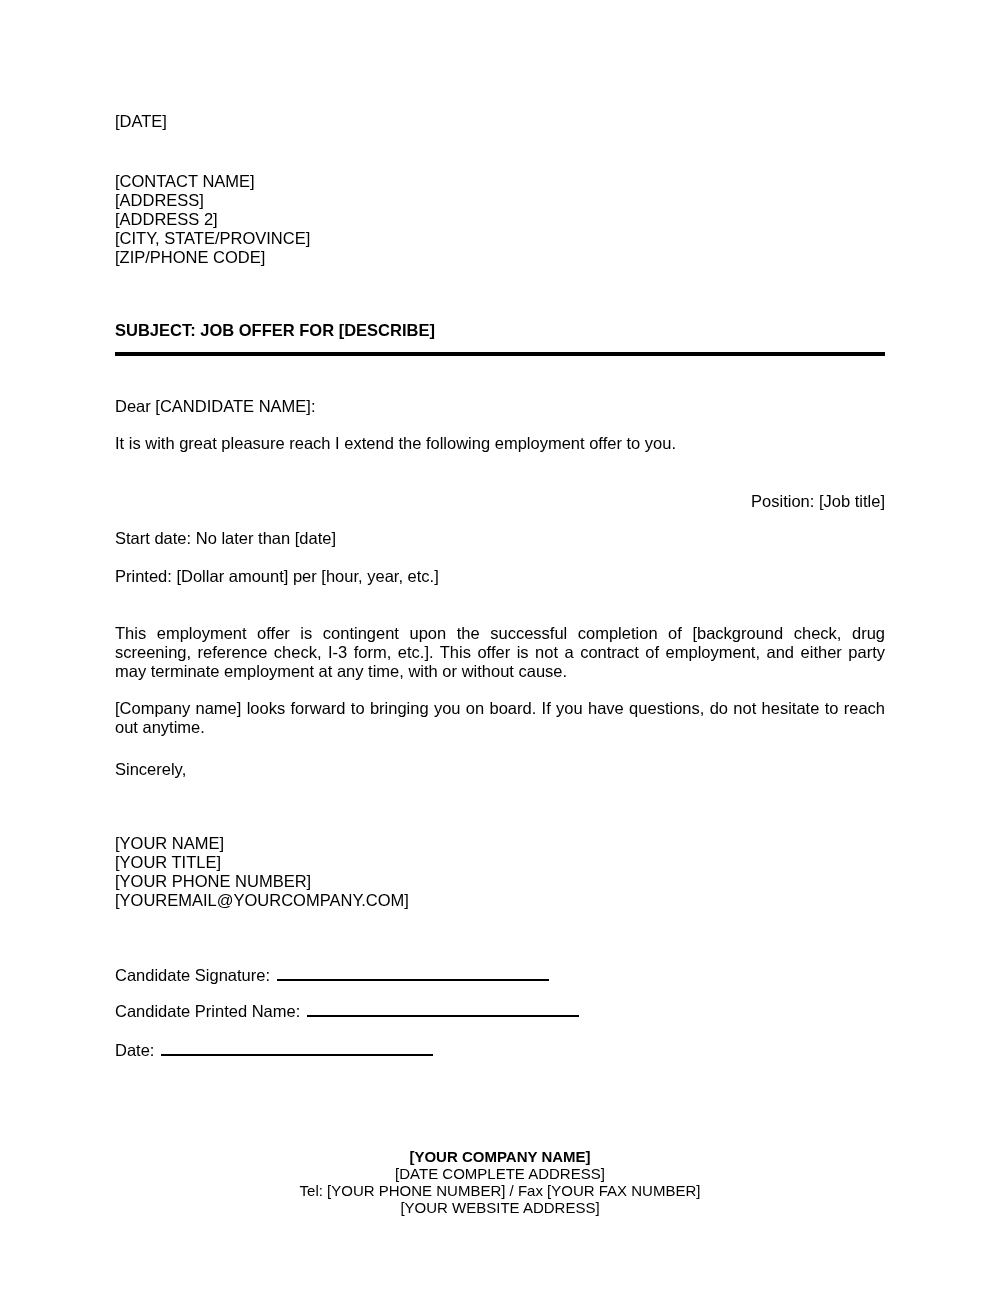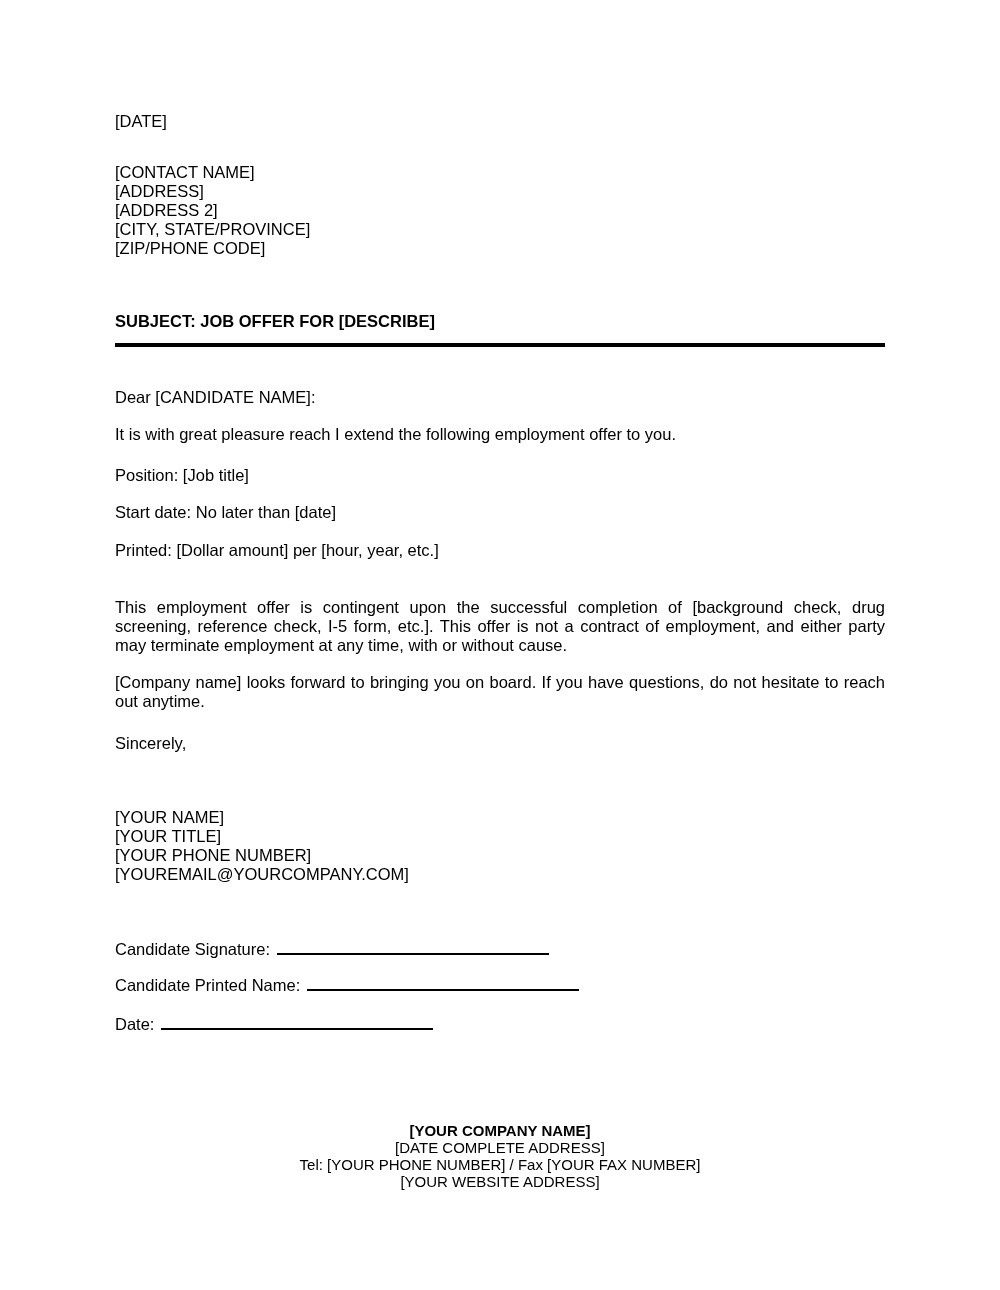--- a/index.html
+++ b/index.html
@@ -19,26 +19,26 @@
     overflow: hidden;
   }
   .content {
     position: absolute;
     left: 115px;
     top: 0;
     width: 770px;
   }
   .block { margin: 0; }
   .date-block        { padding-top: 112px; }
-  .recipient-block   { margin-top: 32px; }
+  .recipient-block   { margin-top: 41px; }
   .subject-block     { margin-top: 54px; font-weight: bold; }
   .subject-rule      { margin-top: 12px; height: 4px; background: #000000; width: 100%; }
   .salutation        { margin-top: 41px; }
   .intro             { margin-top: 18px; }
-  .term-position     { margin-top: 22px; }
+  .term-position     { margin-top: 39px; text-align: right; }
   .term-start        { margin-top: 18px; }
   .term-salary       { margin-top: 19px; }
   .para-1            { margin-top: 38px; text-align: justify; }
   .para-2            { margin-top: 18px; text-align: justify; }
   .closing           { margin-top: 23px; }
   .sender-block      { margin-top: 55px; }
   .sig-row-1         { margin-top: 56px; }
   .sig-row-2         { margin-top: 17px; }
   .sig-row-3         { margin-top: 20px; }
   .sig-line {
@@ -75,21 +75,21 @@
     <div class="subject-rule"></div>
 
     <div class="block salutation">Dear [CANDIDATE NAME]:</div>
 
     <div class="block intro">It is with great pleasure reach I extend the following employment offer to you.</div>
 
     <div class="block term-position">Position: [Job title]</div>
     <div class="block term-start">Start date: No later than [date]</div>
     <div class="block term-salary">Printed: [Dollar amount] per [hour, year, etc.]</div>
 
-    <div class="block para-1">This employment offer is contingent upon the successful completion of [background check, drug screening, reference check, I-5 form, etc.]. This offer is not a contract of employment, and either party may terminate employment at any time, with or without cause.</div>
+    <div class="block para-1">This employment offer is contingent upon the successful completion of [background check, drug screening, reference check, I-3 form, etc.]. This offer is not a contract of employment, and either party may terminate employment at any time, with or without cause.</div>
     <div class="block para-2">[Company name] looks forward to bringing you on board. If you have questions, do not hesitate to reach out anytime.</div>
 
     <div class="block closing">Sincerely,</div>
 
     <div class="block sender-block">
       <div>[YOUR NAME]</div>
       <div>[YOUR TITLE]</div>
       <div>[YOUR PHONE NUMBER]</div>
       <div>[YOUREMAIL@YOURCOMPANY.COM]</div>
     </div>

